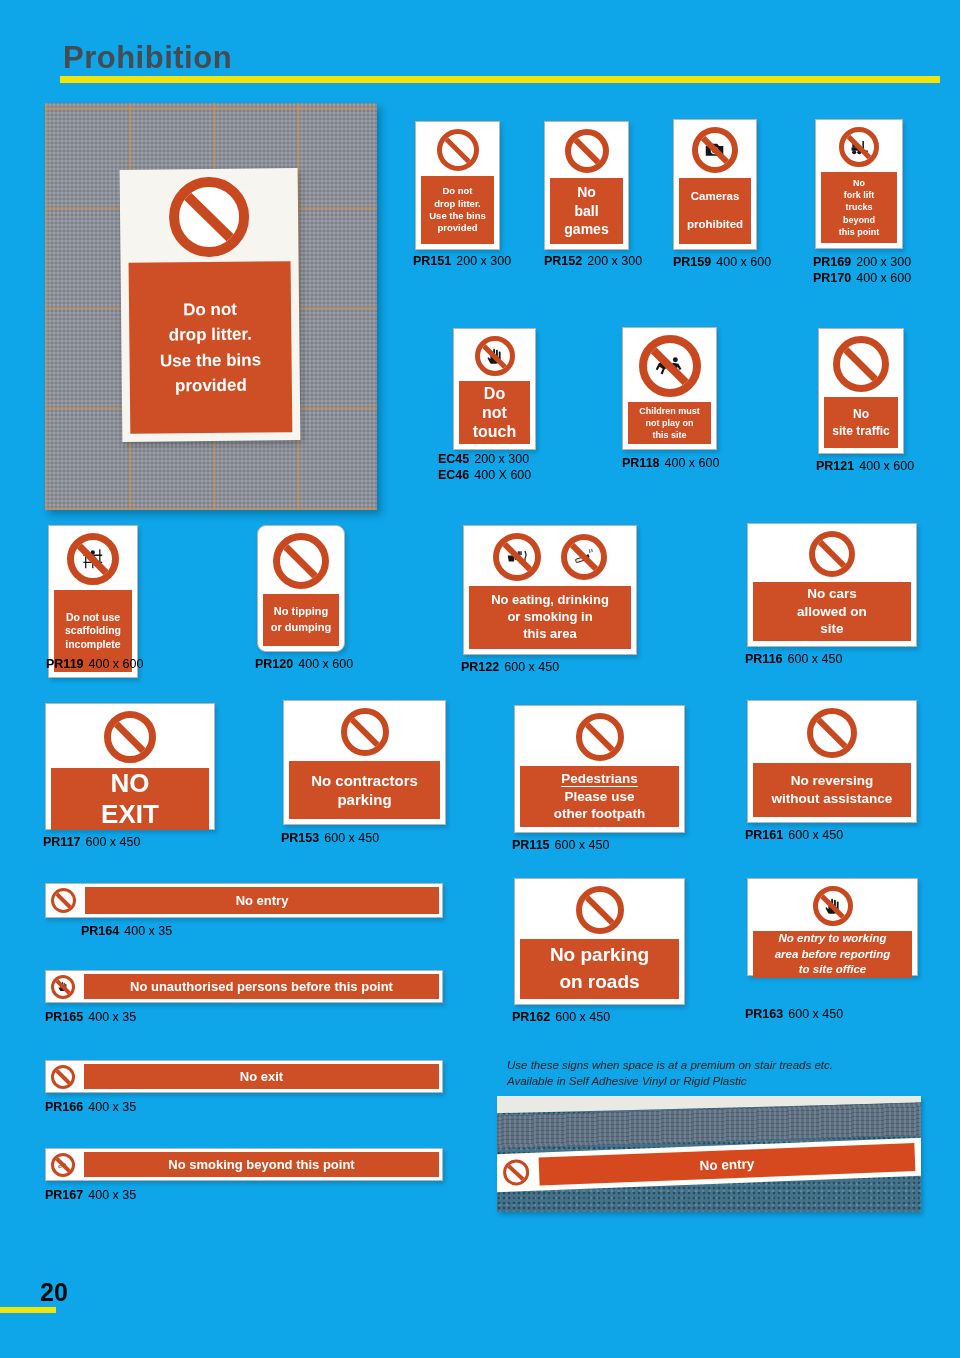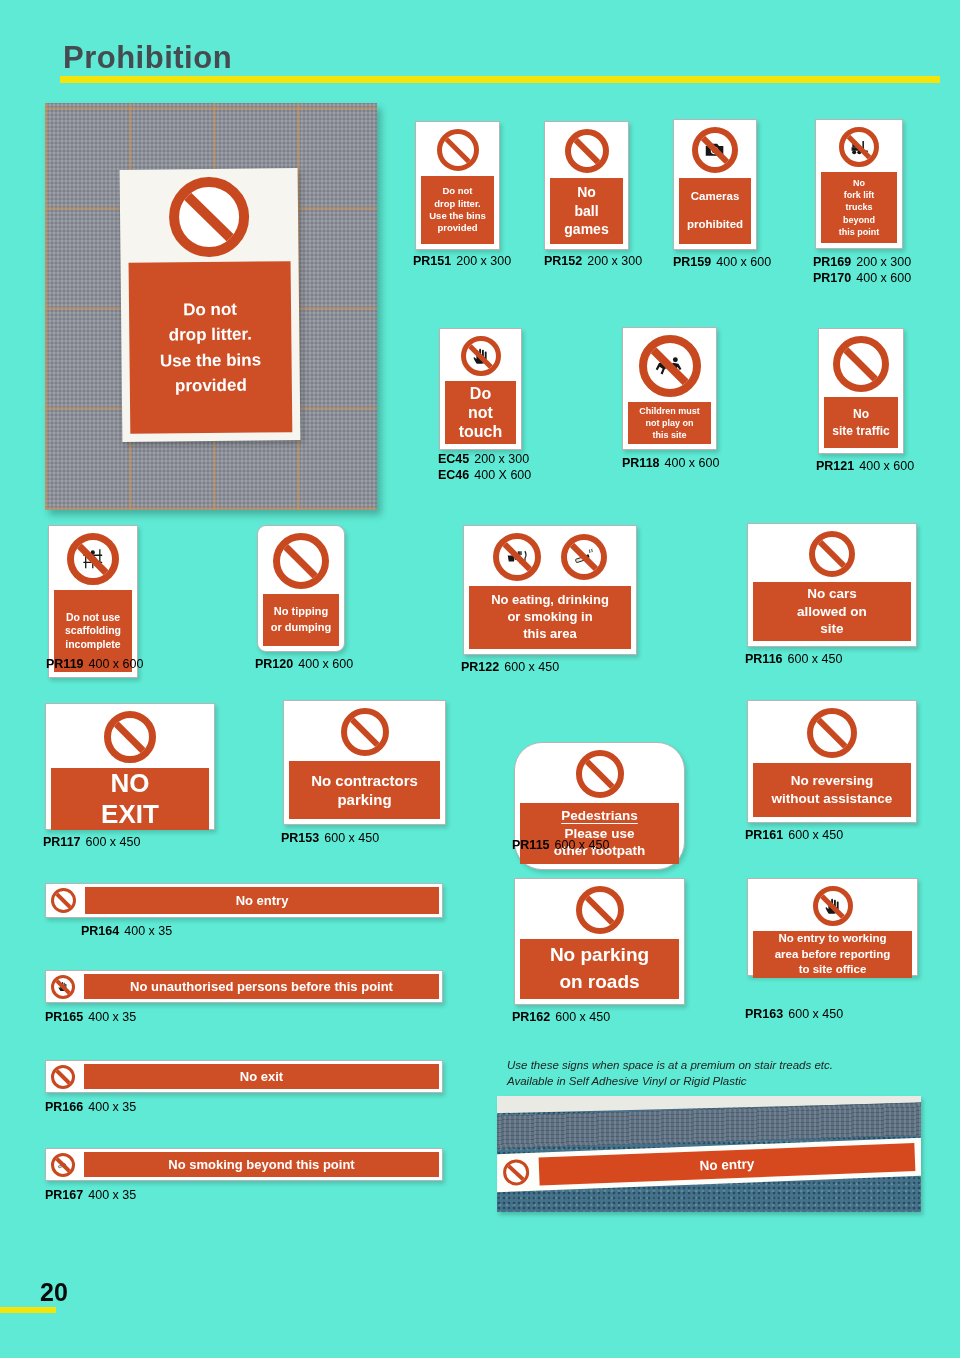--- a/index.html
+++ b/index.html
@@ -3,21 +3,21 @@
 <meta charset="utf-8">
 <style>
   :root{
     --orange:#ce4f26;
     --red:#c8491f;
     --yellow:#f3e50a;
     --ink:#111;
   }
   *{box-sizing:border-box;}
   body{margin:0;background:#ffffff;font-family:"Liberation Sans", sans-serif;}
-  .sheet{position:relative;width:960px;height:1358px;background:#5eead4;overflow:hidden;}
+  .sheet{position:relative;width:960px;height:1358px;background:#0ea5e9;overflow:hidden;}
 
   
   .title{position:absolute;left:63px;top:40px;font-size:31px;font-weight:bold;color:#454b50;letter-spacing:.5px;}
   .title-rule{position:absolute;left:60px;top:76px;width:880px;height:7px;background:var(--yellow);}
 
   
   .hero{position:absolute;left:45px;top:103px;width:332px;height:407px;overflow:hidden;
     background-color:#8e929b;
     background-image:
       repeating-linear-gradient(90deg, rgba(214,142,66,.38) 0 3px, transparent 3px 84px),
@@ -165,21 +165,21 @@
 fork lift
 trucks
 beyond
 this point</div>
   </div>
   <div class="label" style="left:813px;top:255px;">
     <div class="row"><span class="code">PR169</span><span>200 x 300</span></div>
     <div class="row"><span class="code">PR170</span><span>400 x 600</span></div>
   </div>
 
-  <div class="card" style="left:439px;top:328px;width:83px;height:122px;">
+  <div class="card" style="left:453px;top:328px;width:83px;height:122px;">
     <div class="pcircle" style="--d:40px;--bw:5px;">
       <svg viewBox="0 0 20 20">
           <path d="M6.2 18c-2-3-3.8-5.6-3.3-6.6s1.9.4 2.9 1.9V5c0-1.6 2-1.6 2 0v4.8h1V3c0-1.6 2-1.6 2 0v6.8h1V4c0-1.5 2-1.5 2 0v6.8h1V6c0-1.4 2-1.4 2 0v7c0 3-2 5-5 5z" fill="#161616"></path>
         </svg>
     </div>
     <div class="panel fs16">Do
 not
 touch</div>
   </div>
   <div class="label" style="left:438px;top:452px;">
@@ -287,21 +287,21 @@
 
   <div class="card" style="left:283px;top:700px;width:163px;height:125px;">
     <div class="pcircle" style="--d:48px;--bw:6px;"></div>
     <div class="panel fs15">No contractors
 parking</div>
   </div>
   <div class="label" style="left:281px;top:831px;">
     <span class="code">PR153</span><span>600 x 450</span>
   </div>
 
-  <div class="card" style="left:514px;top:742px;width:171px;height:128px;border-radius:28px;">
+  <div class="card" style="left:514px;top:705px;width:171px;height:128px;">
     <div class="pcircle" style="--d:48px;--bw:6px;"></div>
     <div class="panel fs135"><span class="u" style="display: block;">Pedestrians</span><span>Please use
 other footpath</span></div>
   </div>
   <div class="label" style="left:512px;top:838px;">
     <span class="code">PR115</span><span>600 x 450</span>
   </div>
 
   <div class="card" style="left:747px;top:700px;width:170px;height:123px;">
     <div class="pcircle" style="--d:50px;--bw:6px;"></div>
@@ -322,21 +322,21 @@
 
   <div class="card" style="left:514px;top:878px;width:171px;height:127px;">
     <div class="pcircle" style="--d:48px;--bw:6px;"></div>
     <div class="panel fs19">No parking
 on roads</div>
   </div>
   <div class="label" style="left:512px;top:1010px;">
     <span class="code">PR162</span><span>600 x 450</span>
   </div>
 
-  <div class="card" style="left:747px;top:878px;width:171px;height:98px;">
+  <div class="card" style="left:747px;top:878px;width:171px;height:98px;font-style:italic;">
     <div class="pcircle" style="--d:40px;--bw:5px;">
       <svg viewBox="0 0 20 20">
           <path d="M6.2 18c-2-3-3.8-5.6-3.3-6.6s1.9.4 2.9 1.9V5c0-1.6 2-1.6 2 0v4.8h1V3c0-1.6 2-1.6 2 0v6.8h1V4c0-1.5 2-1.5 2 0v6.8h1V6c0-1.4 2-1.4 2 0v7c0 3-2 5-5 5z" fill="#161616"></path>
         </svg>
     </div>
     <div class="panel fs115">No entry to working
 area before reporting
 to site office</div>
   </div>
   <div class="label" style="left:745px;top:1007px;">

